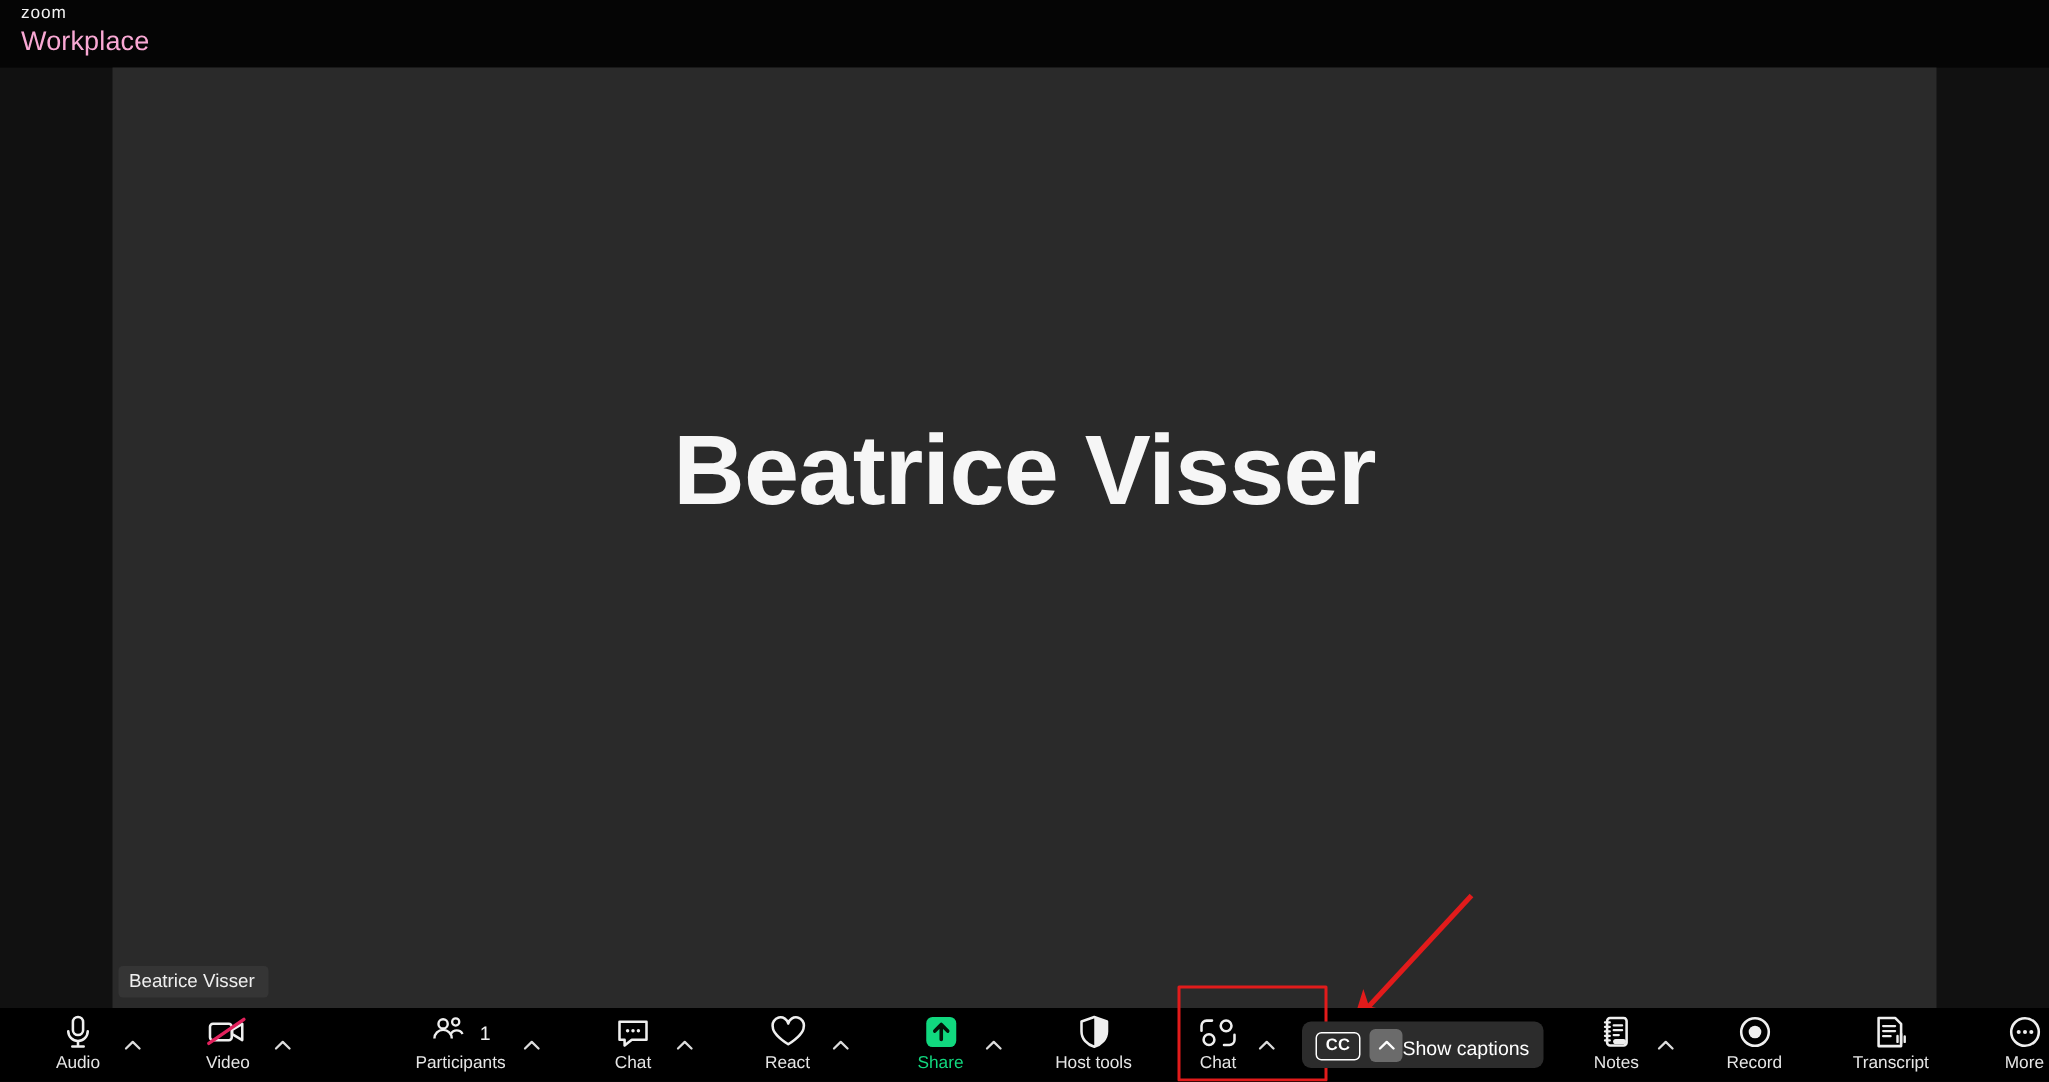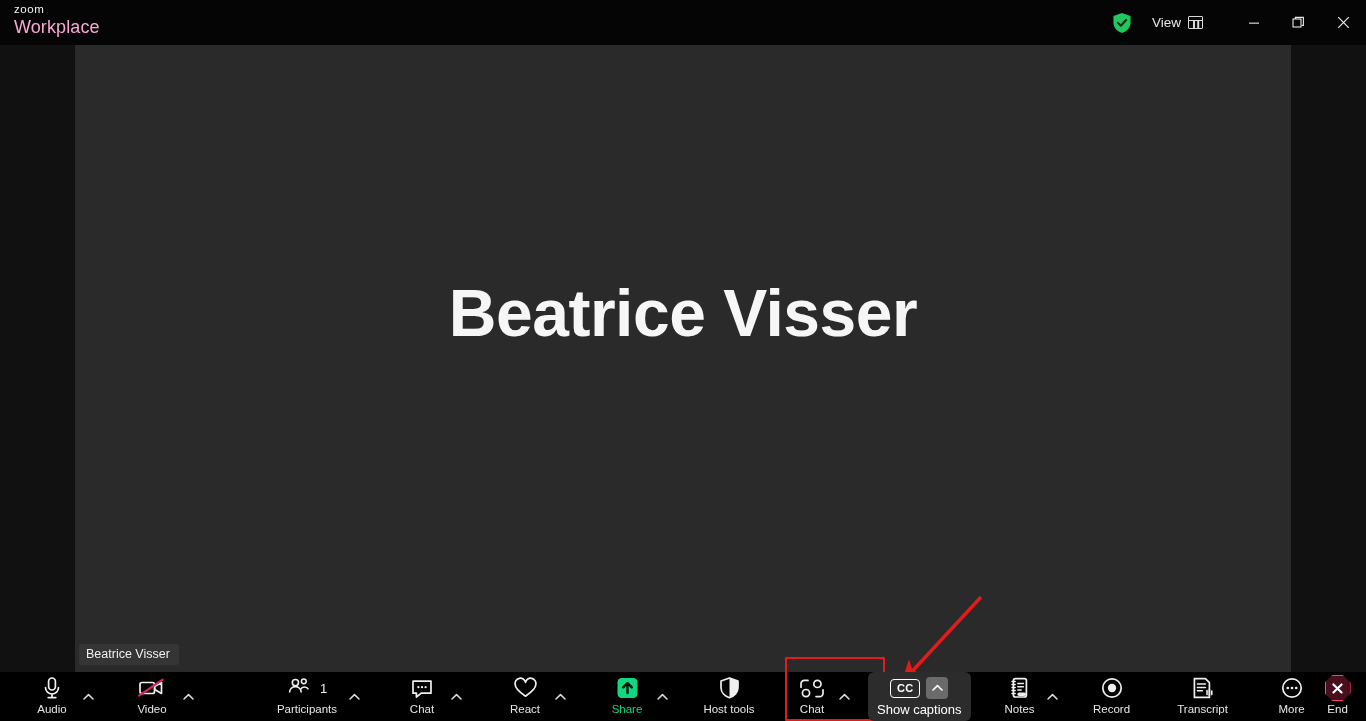--- a/index.html
+++ b/index.html
@@ -117,21 +117,21 @@
   .tb-label.red { color:#e9e9e9; }
   .caret {
     width:20px; height:30px; display:flex; align-items:center; justify-content:center;
     color:#dcdcdc;
   }
   .caret svg { display:block; }
   .group { display:flex; align-items:center; }
   .count { font-size:13px; color:#f0f0f0; margin-left:5px; line-height:1; }
 
   .captions-btn {
-    display:flex; flex-direction:column; align-items:center;
+    display:flex; flex-direction:row; align-items:center;
     background:#2c2c2c; border-radius:6px;
     padding:5px 9px 4px 9px; position:relative; z-index:41;
   }
   .captions-row { display:flex; align-items:center; gap:6px; }
   .cc-box {
     width:30px; height:19px; border:1.8px solid #ffffff; border-radius:4px;
     display:flex; align-items:center; justify-content:center;
     font-size:11px; font-weight:bold; color:#fff; letter-spacing:.3px;
   }
   .cc-caret {
@@ -155,51 +155,20 @@
 <div id="app">
 
   <div class="top-strip"></div>
 
   <div class="titlebar">
     <div class="brand">
       <span class="zoom-word">zoom</span>
       <span class="workplace-word">Workplace</span>
     </div>
 
-    <div class="tb-right">
-
-      <div class="shield-wrap">
-        <svg class="shield" width="21" height="23" viewBox="0 0 21 23">
-          <path d="M10.5 1 L19.5 4.2 V11 C19.5 16.6 15.4 20.5 10.5 22 C5.6 20.5 1.5 16.6 1.5 11 V4.2 Z" fill="#22c55e"></path>
-          <path d="M6.2 11.4 L9.3 14.4 L14.8 8.4" stroke="#072a13" stroke-width="2.1" fill="none" stroke-linecap="round" stroke-linejoin="round"></path>
-        </svg>
-      </div>
-
-      <div class="view-btn">
-        <span>View</span>
-        <span class="grid-ico"></span>
-      </div>
-
-      <div class="wbtn">
-        <svg width="12" height="12" viewBox="0 0 12 12">
-          <rect x="1" y="5.6" width="10" height="1.1" fill="#e9e9e9"></rect>
-        </svg>
-      </div>
-      <div class="wbtn">
-        <svg width="13" height="13" viewBox="0 0 13 13">
-          <rect x="1" y="3" width="8" height="8" fill="none" stroke="#e9e9e9" stroke-width="1.1"></rect>
-          <path d="M3.4 3 V1.4 H11.4 V9.4 H9.6" fill="none" stroke="#e9e9e9" stroke-width="1.1"></path>
-        </svg>
-      </div>
-      <div class="wbtn close">
-        <svg width="13" height="13" viewBox="0 0 13 13">
-          <path d="M1.2 1.2 L11.8 11.8 M11.8 1.2 L1.2 11.8" stroke="#e9e9e9" stroke-width="1.2"></path>
-        </svg>
-      </div>
-    </div>
   </div>
 
   <div class="stage">
     <div class="tile">
       <div class="tile-name">Beatrice Visser</div>
       <div class="name-badge">Beatrice Visser</div>
     </div>
 
     <svg class="annot-arrow" width="120" height="110" viewBox="0 0 120 110">
       <defs>

